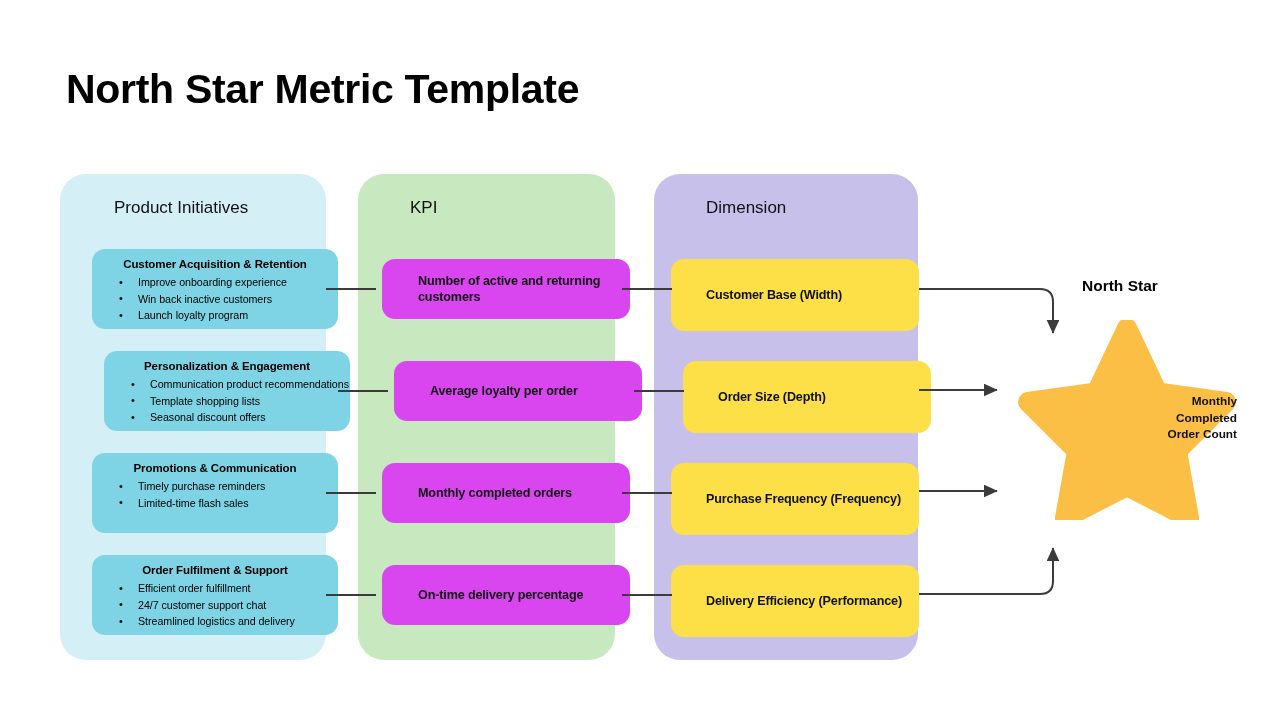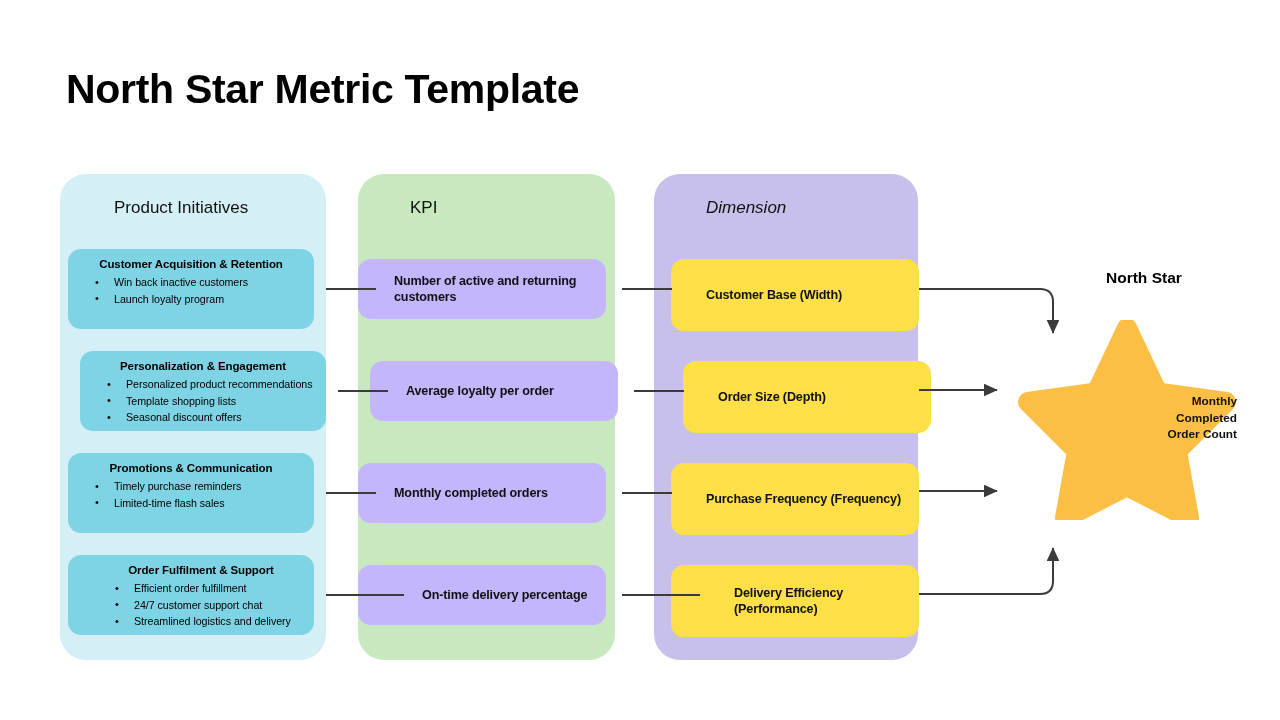--- a/index.html
+++ b/index.html
@@ -43,32 +43,32 @@
     white-space: nowrap;
     text-align: center;
   }
 
   #col-initiatives { left: 60px;  width: 266px; background: #d4eff6; }
   #col-kpi         { left: 358px; width: 257px; background: #c8e8c0; }
   #col-dimension   { left: 654px; width: 264px; background: #c6c0ea; }
 
   #col-initiatives .column-title { left: 54px; }
   #col-kpi .column-title         { left: 52px; }
-  #col-dimension .column-title   { left: 52px; font-style: italic; }
+  #col-dimension .column-title   { left: 52px; }
 
   
   .card {
     position: absolute;
     border-radius: 13px;
     box-sizing: border-box;
   }
 
   
   .init-card {
-    left: 68px;
+    left: 92px;
     width: 246px;
     height: 80px;
     background: #7ed4e4;
     padding: 9px 8px 0 8px;
   }
   .init-head {
     font-size: 11.5px;
     font-weight: 700;
     color: #000000;
     text-align: center;
@@ -93,24 +93,24 @@
     content: "\2022";
     position: absolute;
     left: 19px;
     top: -0.5px;
     font-size: 11px;
     color: #000000;
   }
 
   
   .kpi-card {
-    left: 358px;
+    left: 382px;
     width: 248px;
     height: 60px;
-    background: #c4b5fd;
+    background: #d946ef;
     display: flex;
     align-items: center;
   }
   .kpi-card span {
     display: block;
     padding-left: 36px;
     padding-right: 12px;
     font-size: 12.6px;
     font-weight: 700;
     line-height: 16px;
@@ -135,21 +135,21 @@
     font-weight: 700;
     line-height: 16px;
     color: #111111;
     letter-spacing: -0.15px;
   }
 
   
   .row-0 { top: 249px; }
   .row-1 { top: 351px; margin-left: 12px; }
   .row-2 { top: 453px; }
-  .row-3 { top: 555px; padding-left: 28px; }
+  .row-3 { top: 555px; }
 
   .kpi-card.row-0, .dim-card.row-0 { top: 259px; }
   .kpi-card.row-1, .dim-card.row-1 { top: 361px; }
   .kpi-card.row-2, .dim-card.row-2 { top: 463px; }
   .kpi-card.row-3, .dim-card.row-3 { top: 565px; }
 
   
   .connector {
     position: absolute;
     height: 2px;
@@ -159,26 +159,25 @@
   .conn-b { left: 622px; width: 50px; }
   .conn-a.row-0, .conn-b.row-0 { top: 288px; }
   .conn-a.row-1, .conn-b.row-1 { top: 390px; }
   .conn-a.row-2, .conn-b.row-2 { top: 492px; }
   .conn-a.row-3, .conn-b.row-3 { top: 594px; }
 
   
   #north-star-label {
     position: absolute;
     left: 1082px;
-    top: 269px;
+    top: 277px;
     font-size: 15.5px;
     font-weight: 700;
     color: #000000;
     white-space: nowrap;
-    margin-left: 24px;
   }
   #star-wrap {
     position: absolute;
     left: 1017px;
     top: 320px;
     width: 220px;
     height: 200px;
   }
   #star-text {
     position: absolute;
@@ -212,28 +211,29 @@
 <div class="column" id="col-kpi">
   <div class="column-title">KPI</div>
 </div>
 <div class="column" id="col-dimension">
   <div class="column-title">Dimension</div>
 </div>
 
 <div class="card init-card row-0">
   <div class="init-head">Customer Acquisition &amp; Retention</div>
   <ul class="init-bullets">
+    <li>Improve onboarding experience</li>
     <li>Win back inactive customers</li>
     <li>Launch loyalty program</li>
   </ul>
 </div>
 <div class="card init-card row-1">
   <div class="init-head">Personalization &amp; Engagement</div>
   <ul class="init-bullets">
-    <li>Personalized product recommendations</li>
+    <li>Communication product recommendations</li>
     <li>Template shopping lists</li>
     <li>Seasonal discount offers</li>
   </ul>
 </div>
 <div class="card init-card row-2">
   <div class="init-head">Promotions &amp; Communication</div>
   <ul class="init-bullets">
     <li>Timely purchase reminders</li>
     <li>Limited-time flash sales</li>
   </ul>

